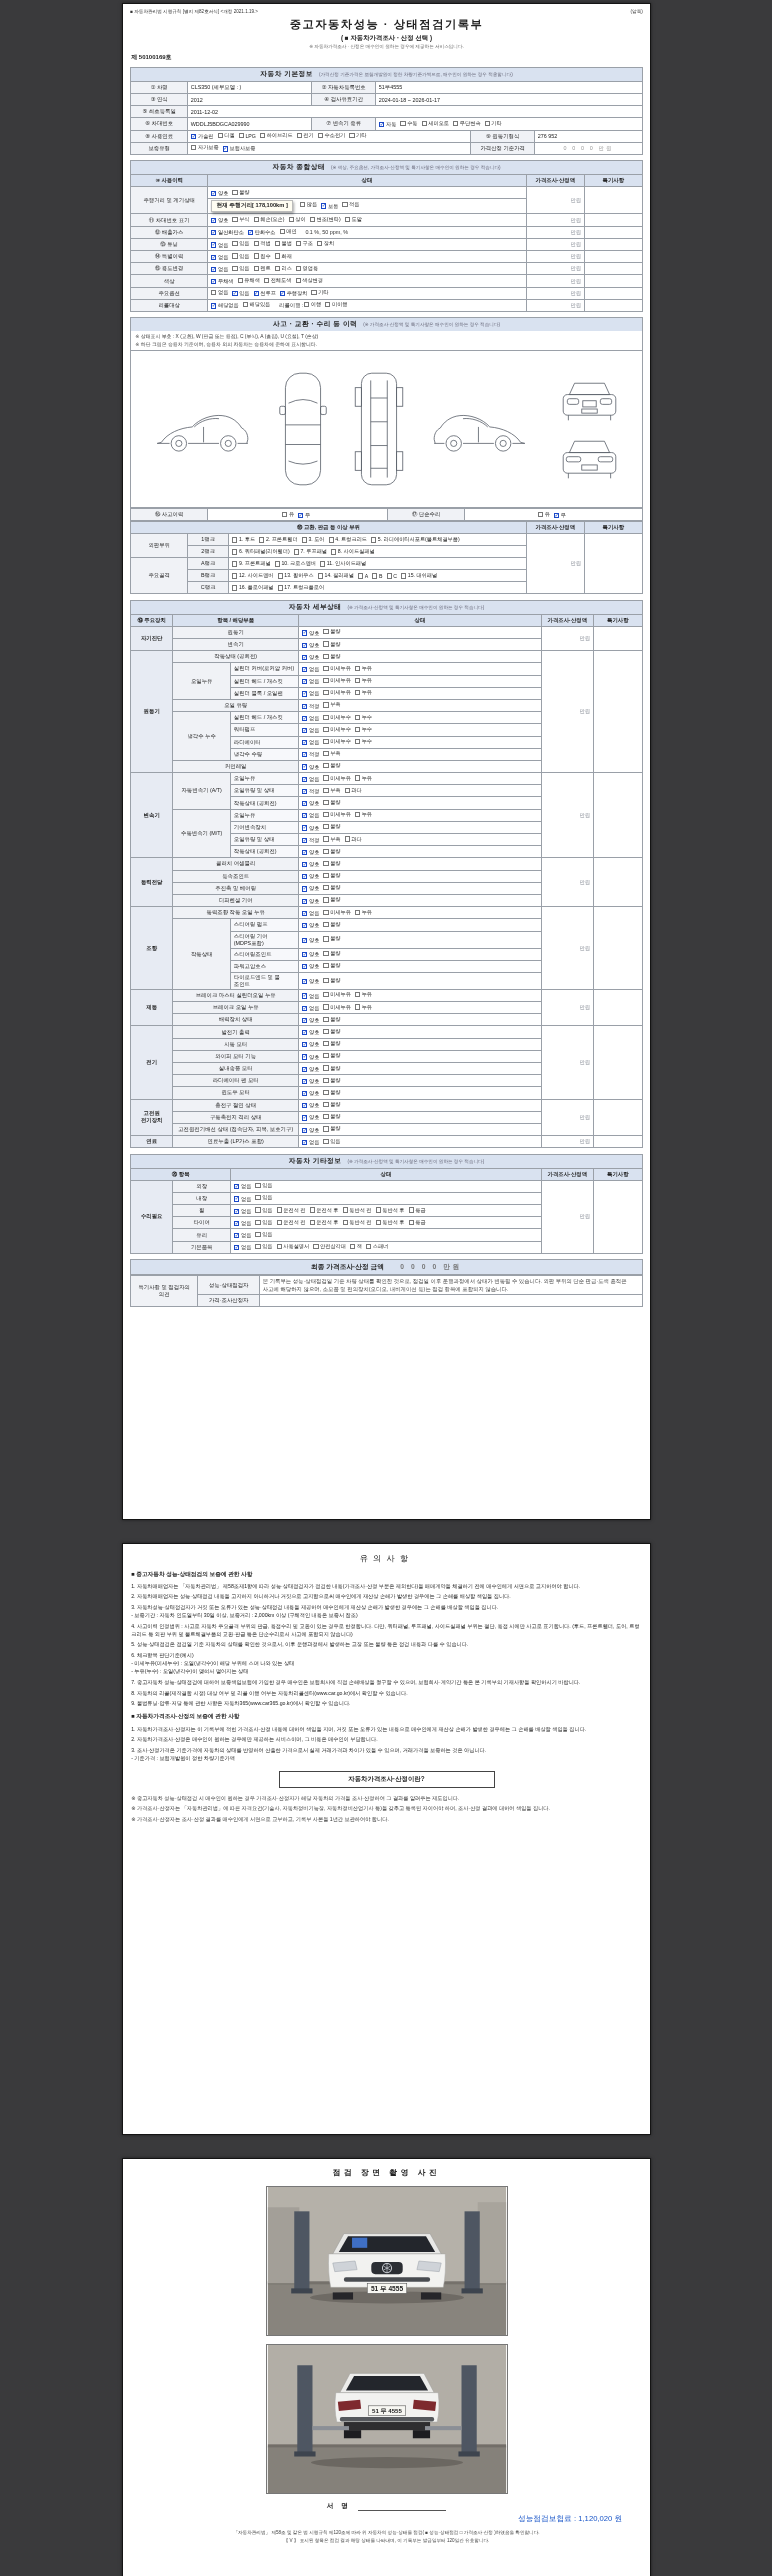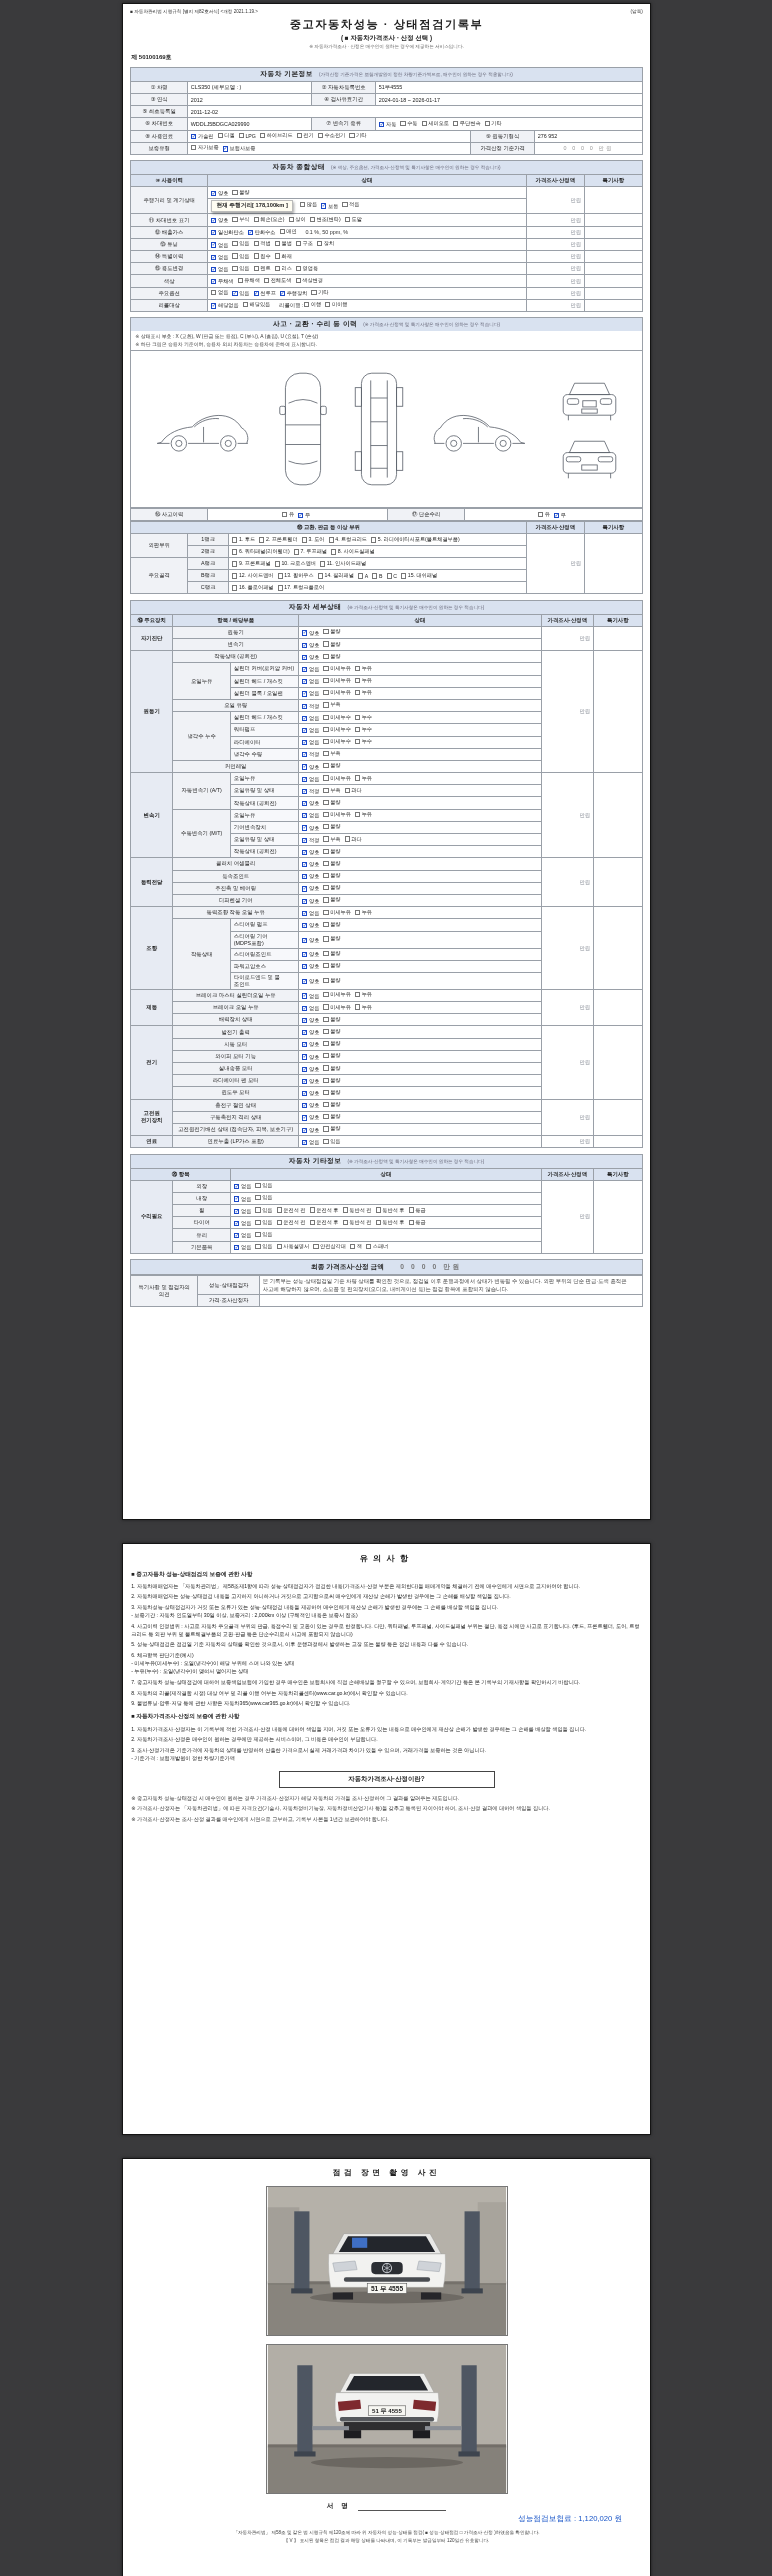--- a/index.html
+++ b/index.html
@@ -33,21 +33,21 @@
 .bx{width:5.2px;height:5.2px;border:0.5px solid #777;background:#fff;display:inline-flex;align-items:center;justify-content:center;margin-right:1.5px;font-size:5.2px;line-height:1;color:#1b49c8;font-weight:bold}
 .bx.on{border-color:#1b49c8}
 .cl{font-size:5.2px}
 .after{margin-left:5.2px;color:#333;font-size:5.4px}
 .has-callout .ct{display:inline-block;border:0.5px solid #bbb;background:#fffdf2;box-shadow:1px 1.5px 2.6px rgba(0,0,0,.35);padding:1px 4.6px;font-weight:bold;font-size:5.7px;margin-right:6.2px}
 .legend{border:0.5px solid #9aa0a8;border-top:none;padding:2.1px 4.1px;font-size:4.9px;color:#333;line-height:1.5}
 .diagrams{border:0.5px solid #9aa0a8;border-top:none;height:157px;display:flex;align-items:center;justify-content:space-around;padding:3.1px 7.2px}
 .frcol{display:flex;flex-direction:column;gap:9.3px;align-items:center}
 .finalbar{border:0.5px solid #9aa0a8;background:#d9e2f0;margin-top:5.2px;padding:2.6px 0;text-align:center;font-size:6.7px;font-weight:bold}
 .final-value{margin-left:14.4px;color:#777;letter-spacing:2.6px}
-.notice-title{text-align:center;font-weight:bold;font-size:8.2px;letter-spacing:5.2px;margin:4.1px 0 6.2px}
+.notice-title{text-align:center;font-weight:normal;font-size:8.2px;letter-spacing:5.2px;margin:4.1px 0 6.2px}
 .nheading{font-size:5.7px;font-weight:bold;margin:6.2px 1px 3.1px}
 .ni{font-size:5.2px;line-height:1.55;margin:2.6px 1px;color:#222;white-space:pre-line}
 .nb{color:#333}
 .nbox{border:0.8px solid #444;margin:9.3px auto 5.2px;padding:3.1px 15.5px;width:216px;text-align:center;font-weight:bold;font-size:6.4px}
 .photo-title{text-align:center;font-weight:bold;font-size:7.7px;letter-spacing:3.6px;margin:4.1px 0 7.2px}
 .photo{display:block;margin:0 auto 8.2px;border:0.5px solid #777}
 .sign-row{display:flex;justify-content:center;align-items:flex-end;gap:7.2px;margin:8.2px 0 3.1px;font-size:6.7px;font-weight:bold;letter-spacing:3.1px}
 .sign-line{display:inline-block;width:88px;border-bottom:0.5px solid #555}
 .fee{text-align:right;font-size:7.7px;font-weight:normal;color:#1a56c8;padding-right:20.6px;margin:3.1px 0 5.2px}
 .footnote{text-align:center;font-size:4.6px;color:#444;line-height:1.6}

